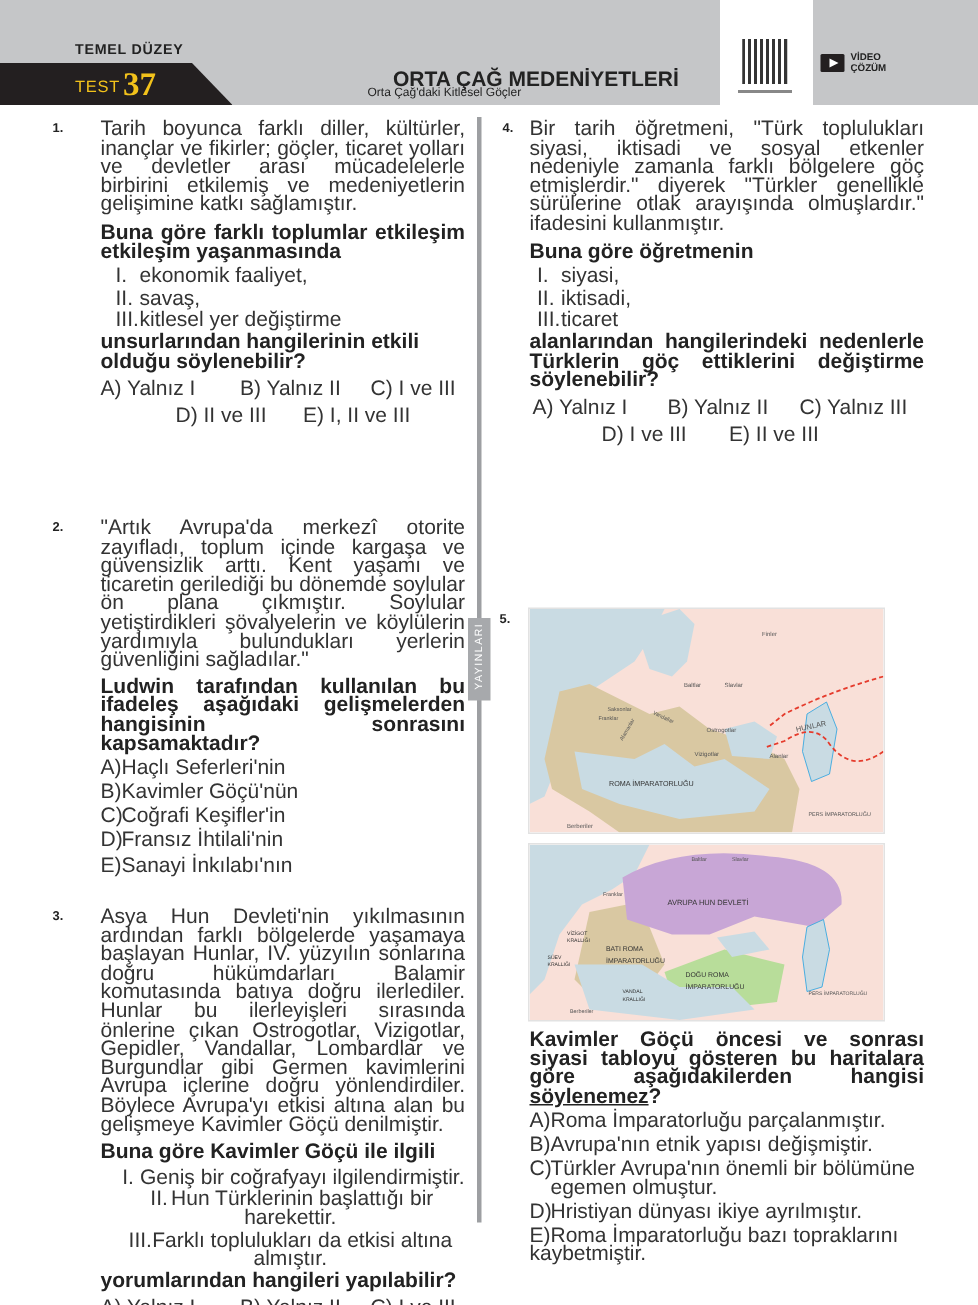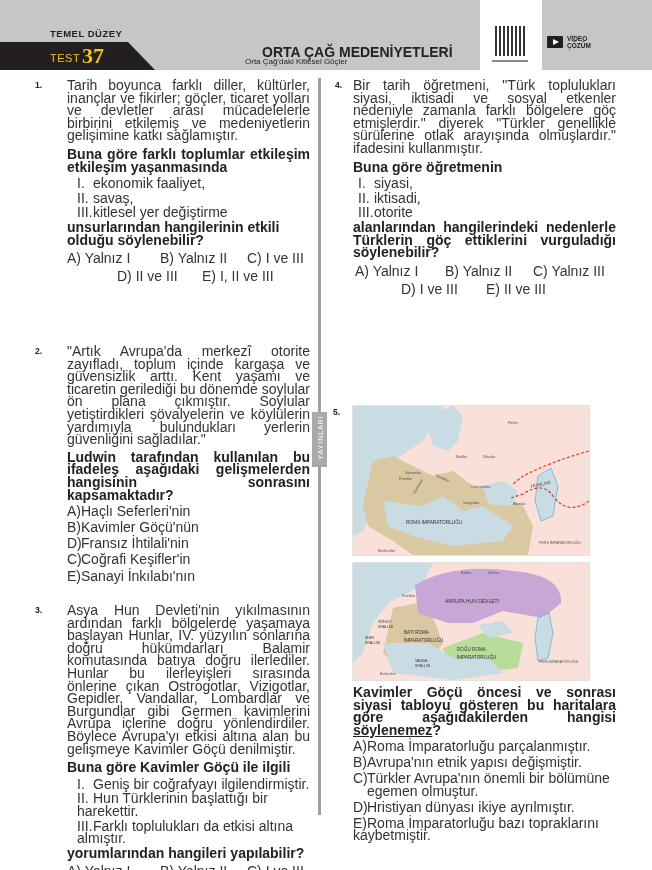--- a/index.html
+++ b/index.html
@@ -79,31 +79,31 @@
   </div>
 </div>
 
 <div class="qn" style="left:35px;top:346px;">2.</div>
 <div class="q" style="left:67px;top:345px;width:243px;">
   <div class="txt">"Artık Avrupa'da merkezî otorite zayıfladı, toplum içinde kargaşa ve güvensizlik arttı. Kent yaşamı ve ticaretin gerilediği bu dönemde soylular ön plana çıkmıştır. Soylular yetiştirdikleri şövalyelerin ve köylülerin yardımıyla bulundukları yerlerin güvenliğini sağladılar."</div>
   <div class="txt bold" style="margin-top:5px;">Ludwin tarafından kullanılan bu ifadeleş aşağıdaki gelişmelerden hangisinin sonrasını kapsamaktadır?</div>
   <div class="optlist" style="margin-top:4px;">
     <div><span class="ol">A)</span><span>Haçlı Seferleri'nin</span></div>
     <div><span class="ol">B)</span><span>Kavimler Göçü'nün</span></div>
+    <div><span class="ol">C)</span><span>Coğrafi Keşifler'in</span></div>
     <div><span class="ol">D)</span><span>Fransız İhtilali'nin</span></div>
-    <div><span class="ol">C)</span><span>Coğrafi Keşifler'in</span></div>
     <div><span class="ol">E)</span><span>Sanayi İnkılabı'nın</span></div>
   </div>
 </div>
 
 <div class="qn" style="left:35px;top:605px;">3.</div>
 <div class="q" style="left:67px;top:604px;width:243px;">
   <div class="txt">Asya Hun Devleti'nin yıkılmasının ardından farklı bölgelerde yaşamaya başlayan Hunlar, IV. yüzyılın sonlarına doğru hükümdarları Balamir komutasında batıya doğru ilerlediler. Hunlar bu ilerleyişleri sırasında önlerine çıkan Ostrogotlar, Vizigotlar, Gepidler, Vandallar, Lombardlar ve Burgundlar gibi Germen kavimlerini Avrupa içlerine doğru yönlendirdiler. Böylece Avrupa'yı etkisi altına alan bu gelişmeye Kavimler Göçü denilmiştir.</div>
   <div class="bold" style="margin-top:6px;">Buna göre Kavimler Göçü ile ilgili</div>
-  <div class="roman" style="margin-top:4px;">
+  <div class="roman" style="margin-top:4px;text-align:center;">
     <div><span class="rn">I.</span><span>Geniş bir coğrafyayı ilgilendirmiştir.</span></div>
     <div><span class="rn">II.</span><span>Hun Türklerinin başlattığı bir harekettir.</span></div>
     <div><span class="rn">III.</span><span>Farklı toplulukları da etkisi altına almıştır.</span></div>
   </div>
   <div class="bold">yorumlarından hangileri yapılabilir?</div>
   <div class="opts3" style="margin-top:6px;">
     <span style="left:0">A) Yalnız I</span>
     <span style="left:93px">B) Yalnız II</span>
     <span style="left:180px">C) I ve III</span>
   </div>
@@ -113,23 +113,23 @@
   </div>
 </div>
 
 <div class="qn" style="left:335px;top:80px;">4.</div>
 <div class="q" style="left:353px;top:79px;width:263px;">
   <div class="txt">Bir tarih öğretmeni, "Türk toplulukları siyasi, iktisadi ve sosyal etkenler nedeniyle zamanla farklı bölgelere göç etmişlerdir." diyerek "Türkler genellikle sürülerine otlak arayışında olmuşlardır." ifadesini kullanmıştır.</div>
   <div class="bold" style="margin-top:6px;">Buna göre öğretmenin</div>
   <div class="roman" style="margin-top:4px;margin-left:5px;">
     <div><span class="rn">I.</span><span>siyasi,</span></div>
     <div><span class="rn">II.</span><span>iktisadi,</span></div>
-    <div><span class="rn">III.</span><span>otorite</span></div>
-  </div>
-  <div class="txt bold">alanlarından hangilerindeki nedenlerle Türklerin göç ettiklerini vurguladığı söylenebilir?</div>
+    <div><span class="rn">III.</span><span>ticaret</span></div>
+  </div>
+  <div class="txt bold">alanlarından hangilerindeki nedenlerle Türklerin göç ettiklerini değiştirme söylenebilir?</div>
   <div class="opts3" style="margin-top:6px;">
     <span style="left:2px">A) Yalnız I</span>
     <span style="left:92px">B) Yalnız II</span>
     <span style="left:180px">C) Yalnız III</span>
   </div>
   <div class="opts3" style="margin-top:5px;text-align:right;">
     <span style="left:48px">D) I ve III</span>
     <span style="left:133px">E) II ve III</span>
   </div>
 </div>

